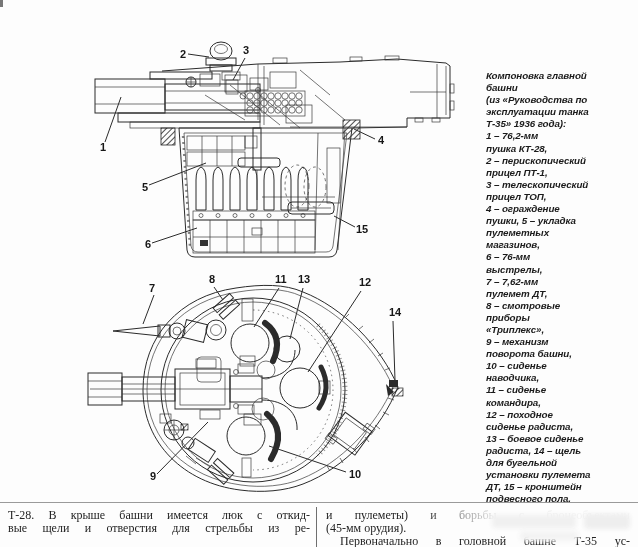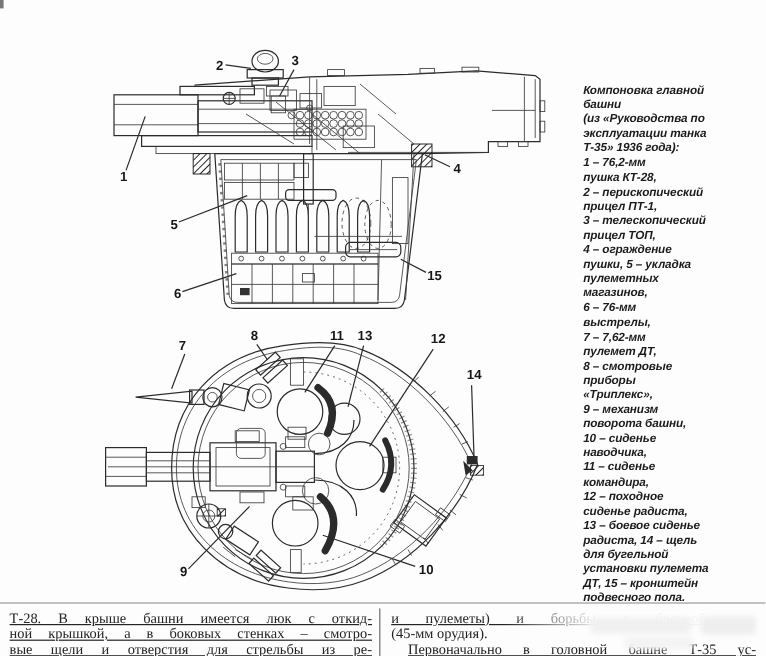--- a/index.html
+++ b/index.html
@@ -17,21 +17,21 @@
   
   .caption{
     position:absolute;left:486px;top:31px;width:148px;
     font:italic bold 9.8px/12.1px "Liberation Sans",sans-serif;
     color:#1b1b1b;white-space:pre-line;letter-spacing:-0.1px;margin-top:39px;
   }
   
   .footer-rule{position:absolute;left:0;top:502px;width:638px;height:1px;background:#9a9a9a;}
   .col-divider{position:absolute;left:316px;top:507px;width:1px;height:40px;background:#6f6f6f;}
   .footer-col{position:absolute;top:509px;font:12px/13.2px "Liberation Serif",serif;color:#242424;}
-  .footer-col .jl{text-align:justify;text-align-last:justify;text-decoration:underline;}
+  .footer-col .jl{text-align:justify;text-align-last:justify;}
   .footer-col .pl{text-align:left;}
   .fc-left{left:8px;width:302px;}
   .fc-right{left:326px;width:304px;}
   .indent{text-indent:14px;}
   
   .fade-overlay{
     position:absolute;left:420px;top:507px;width:218px;height:24px;
     background:linear-gradient(90deg,rgba(253,253,253,0),rgba(253,253,253,.92) 35%,rgba(253,253,253,.97));
     pointer-events:none;
   }
@@ -371,21 +371,20 @@
 для бугельной
 установки пулемета
 ДТ, 15 – кронштейн
 подвесного пола.</div>
 
   <div class="footer-rule"></div>
   <div class="col-divider"></div>
 
   <div class="footer-col fc-left">
     <div class="jl">Т-28. В крыше башни имеется люк с откид-</div>
-    <div class="jl">ной крышкой, а в боковых стенках – смотро-</div>
     <div class="jl">вые щели и отверстия для стрельбы из ре-</div>
   </div>
 
   <div class="footer-col fc-right">
     <div class="jl">и пулеметы) и борьбы с бронеобъектами</div>
     <div class="pl">(45-мм орудия).</div>
     <div class="jl indent">Первоначально в головной башне Т-35 ус-</div>
   </div>
 
   <div class="fade-overlay"></div>

